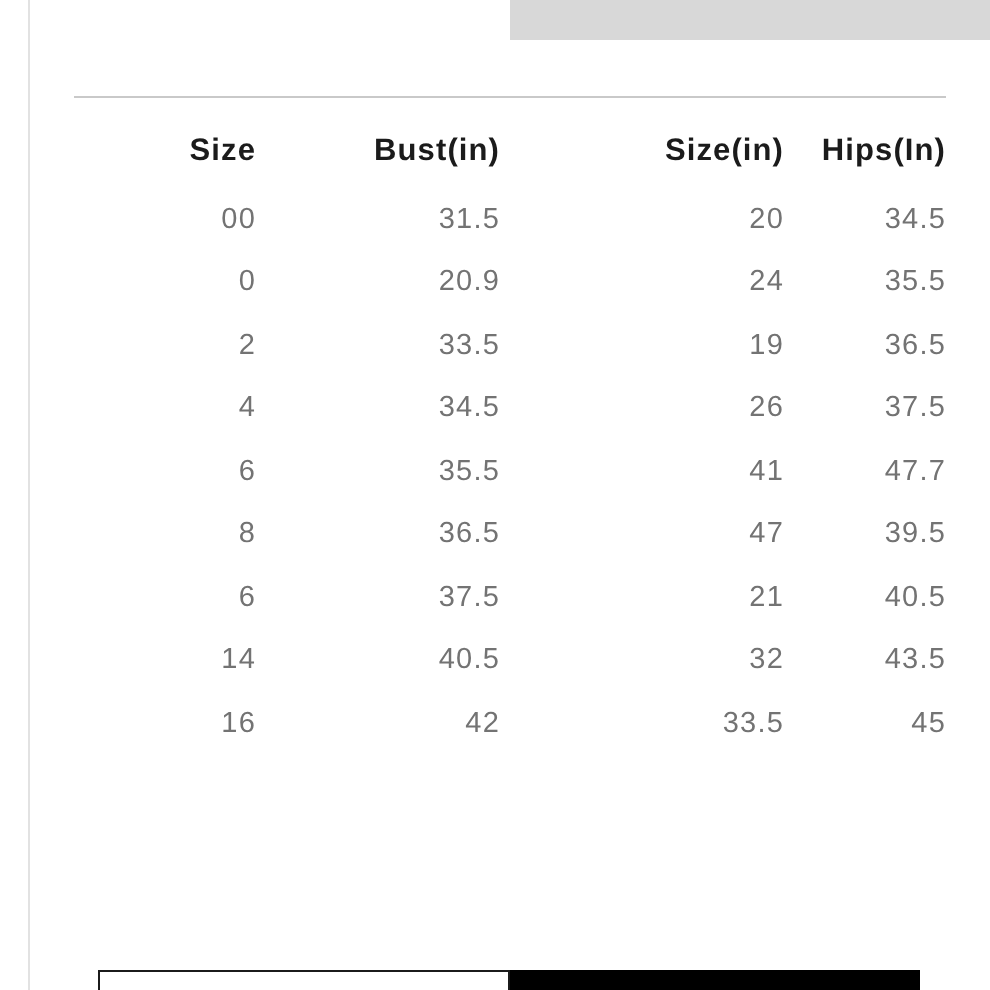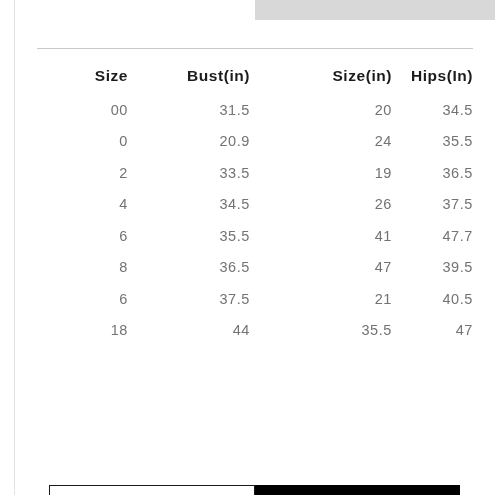--- a/index.html
+++ b/index.html
@@ -198,24 +198,30 @@
           <td>47</td>
           <td>39.5</td>
         </tr>
         <tr>
           <td>6</td>
           <td>37.5</td>
           <td>21</td>
           <td>40.5</td>
         </tr>
         <tr>
-          <td>18</td>
-          <td>44</td>
-          <td>35.5</td>
-          <td>47</td>
+          <td>14</td>
+          <td>40.5</td>
+          <td>32</td>
+          <td>43.5</td>
+        </tr>
+        <tr>
+          <td>16</td>
+          <td>42</td>
+          <td>33.5</td>
+          <td>45</td>
         </tr>
       </tbody>
     </table>
   </div>
 
   <div id="action-bar">
     <div id="secondary-button"></div>
     <div id="primary-button"></div>
   </div>
 

